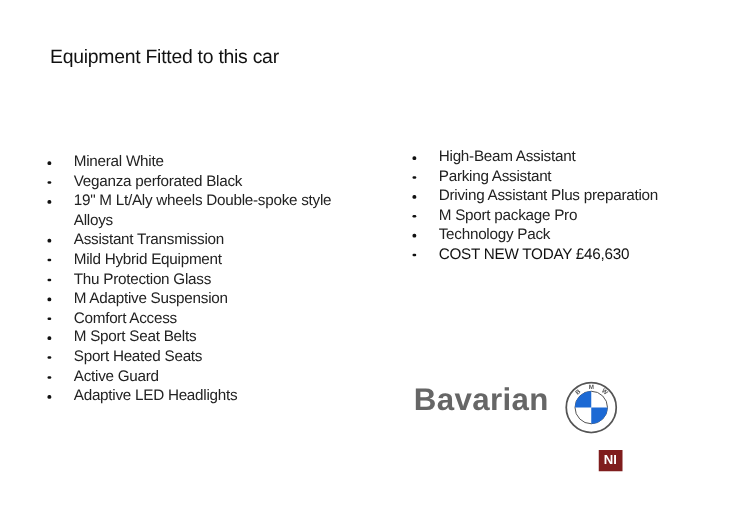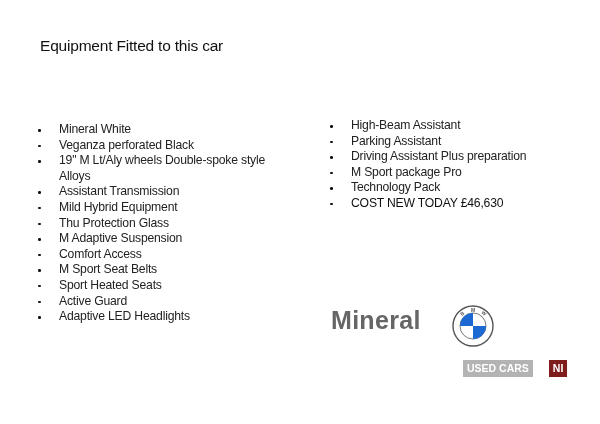--- a/index.html
+++ b/index.html
@@ -54,28 +54,27 @@
 
 <ul class="list" id="right-list">
   <li><span class="bullet"></span><span>High-Beam Assistant</span></li>
   <li><span class="bullet"></span><span>Parking Assistant</span></li>
   <li><span class="bullet"></span><span>Driving Assistant Plus preparation</span></li>
   <li><span class="bullet"></span><span>M Sport package Pro</span></li>
   <li><span class="bullet"></span><span>Technology Pack</span></li>
   <li class="bold"><span class="bullet"></span><span>COST NEW TODAY £46,630</span></li>
 </ul>
 
-<div class="brand">Mineral</div>
+<div class="brand">Bavarian</div>
 
 <svg class="bmw" viewBox="0 0 42 42">
   <circle cx="21" cy="21" r="20" fill="#fff" stroke="#555" stroke-width="1.4"></circle>
   <circle cx="21" cy="21" r="13" fill="#fff" stroke="#555" stroke-width="0.8"></circle>
   <path d="M21 21 L21 8 A13 13 0 0 0 8 21 Z" fill="#1c69d4"></path>
   <path d="M21 21 L34 21 A13 13 0 0 1 21 34 Z" fill="#1c69d4"></path>
   <text x="10" y="11" font-size="5" fill="#555" font-family="Liberation Sans, sans-serif" font-weight="bold" transform="rotate(-40 10 11)">B</text>
   <text x="19" y="6.5" font-size="5" fill="#555" font-family="Liberation Sans, sans-serif" font-weight="bold">M</text>
   <text x="29" y="8" font-size="5" fill="#555" font-family="Liberation Sans, sans-serif" font-weight="bold" transform="rotate(40 29 8)">W</text>
 </svg>
 
 <div class="usedcars">
-  <span class="uc-main">USED CARS</span>
   <span class="uc-ni">NI</span>
 </div>
 
 </body></html>

